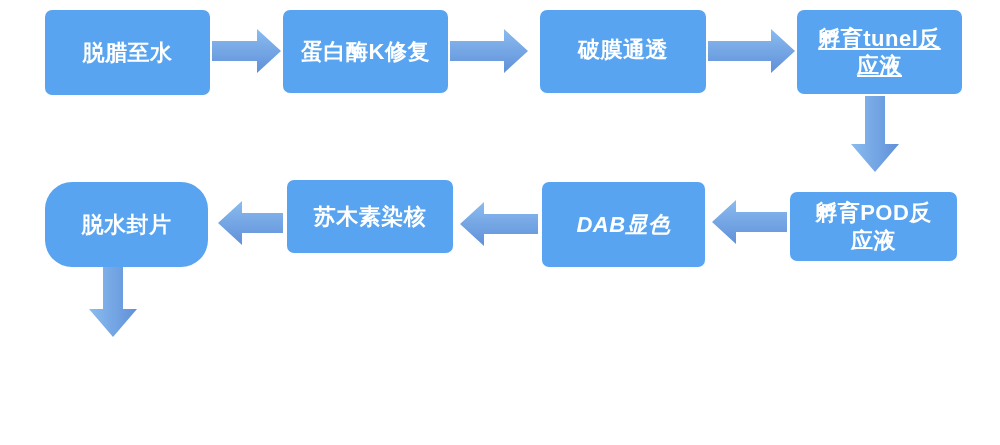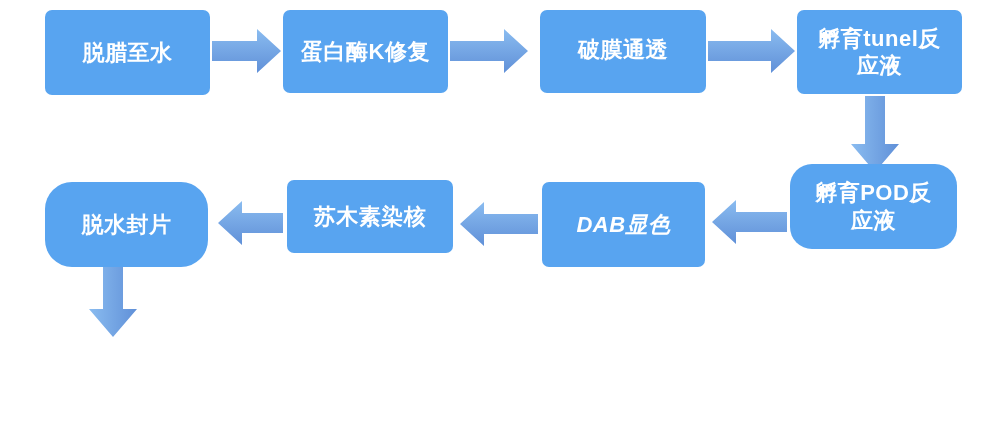--- a/index.html
+++ b/index.html
@@ -58,25 +58,25 @@
   <div class="arrow arrow-right" style="left:212px; top:29px; width:69px; height:44px;"></div>
 
   <div class="node" style="left:283px; top:10px; width:165px; height:83px;">蛋白酶K修复</div>
 
   <div class="arrow arrow-right" style="left:450px; top:29px; width:78px; height:44px;"></div>
 
   <div class="node" style="left:540px; top:10px; width:166px; height:83px;font-family:Liberation Mono, monospace;">破膜通透</div>
 
   <div class="arrow arrow-right" style="left:708px; top:29px; width:87px; height:44px;"></div>
 
-  <div class="node" style="left:797px; top:10px; width:165px; height:84px;">孵育tunel反应液</div>
+  <div class="node" style="left:797px; top:10px; width:165px; height:84px;text-decoration:underline;">孵育tunel反应液</div>
 
   <div class="arrow arrow-down" style="left:851px; top:96px; width:48px; height:76px;"></div>
 
-  <div class="node" style="left:790px; top:164px; width:167px; height:85px;border-radius:22px;">孵育POD反应液</div>
+  <div class="node" style="left:790px; top:192px; width:167px; height:69px;">孵育POD反应液</div>
 
   <div class="arrow arrow-left" style="left:712px; top:200px; width:75px; height:44px;"></div>
 
   <div class="node" style="left:542px; top:182px; width:163px; height:85px;font-style:italic;">DAB显色</div>
 
   <div class="arrow arrow-left" style="left:460px; top:202px; width:78px; height:44px;"></div>
 
   <div class="node" style="left:287px; top:180px; width:166px; height:73px;">苏木素染核</div>
 
   <div class="arrow arrow-left" style="left:218px; top:201px; width:65px; height:44px;"></div>

